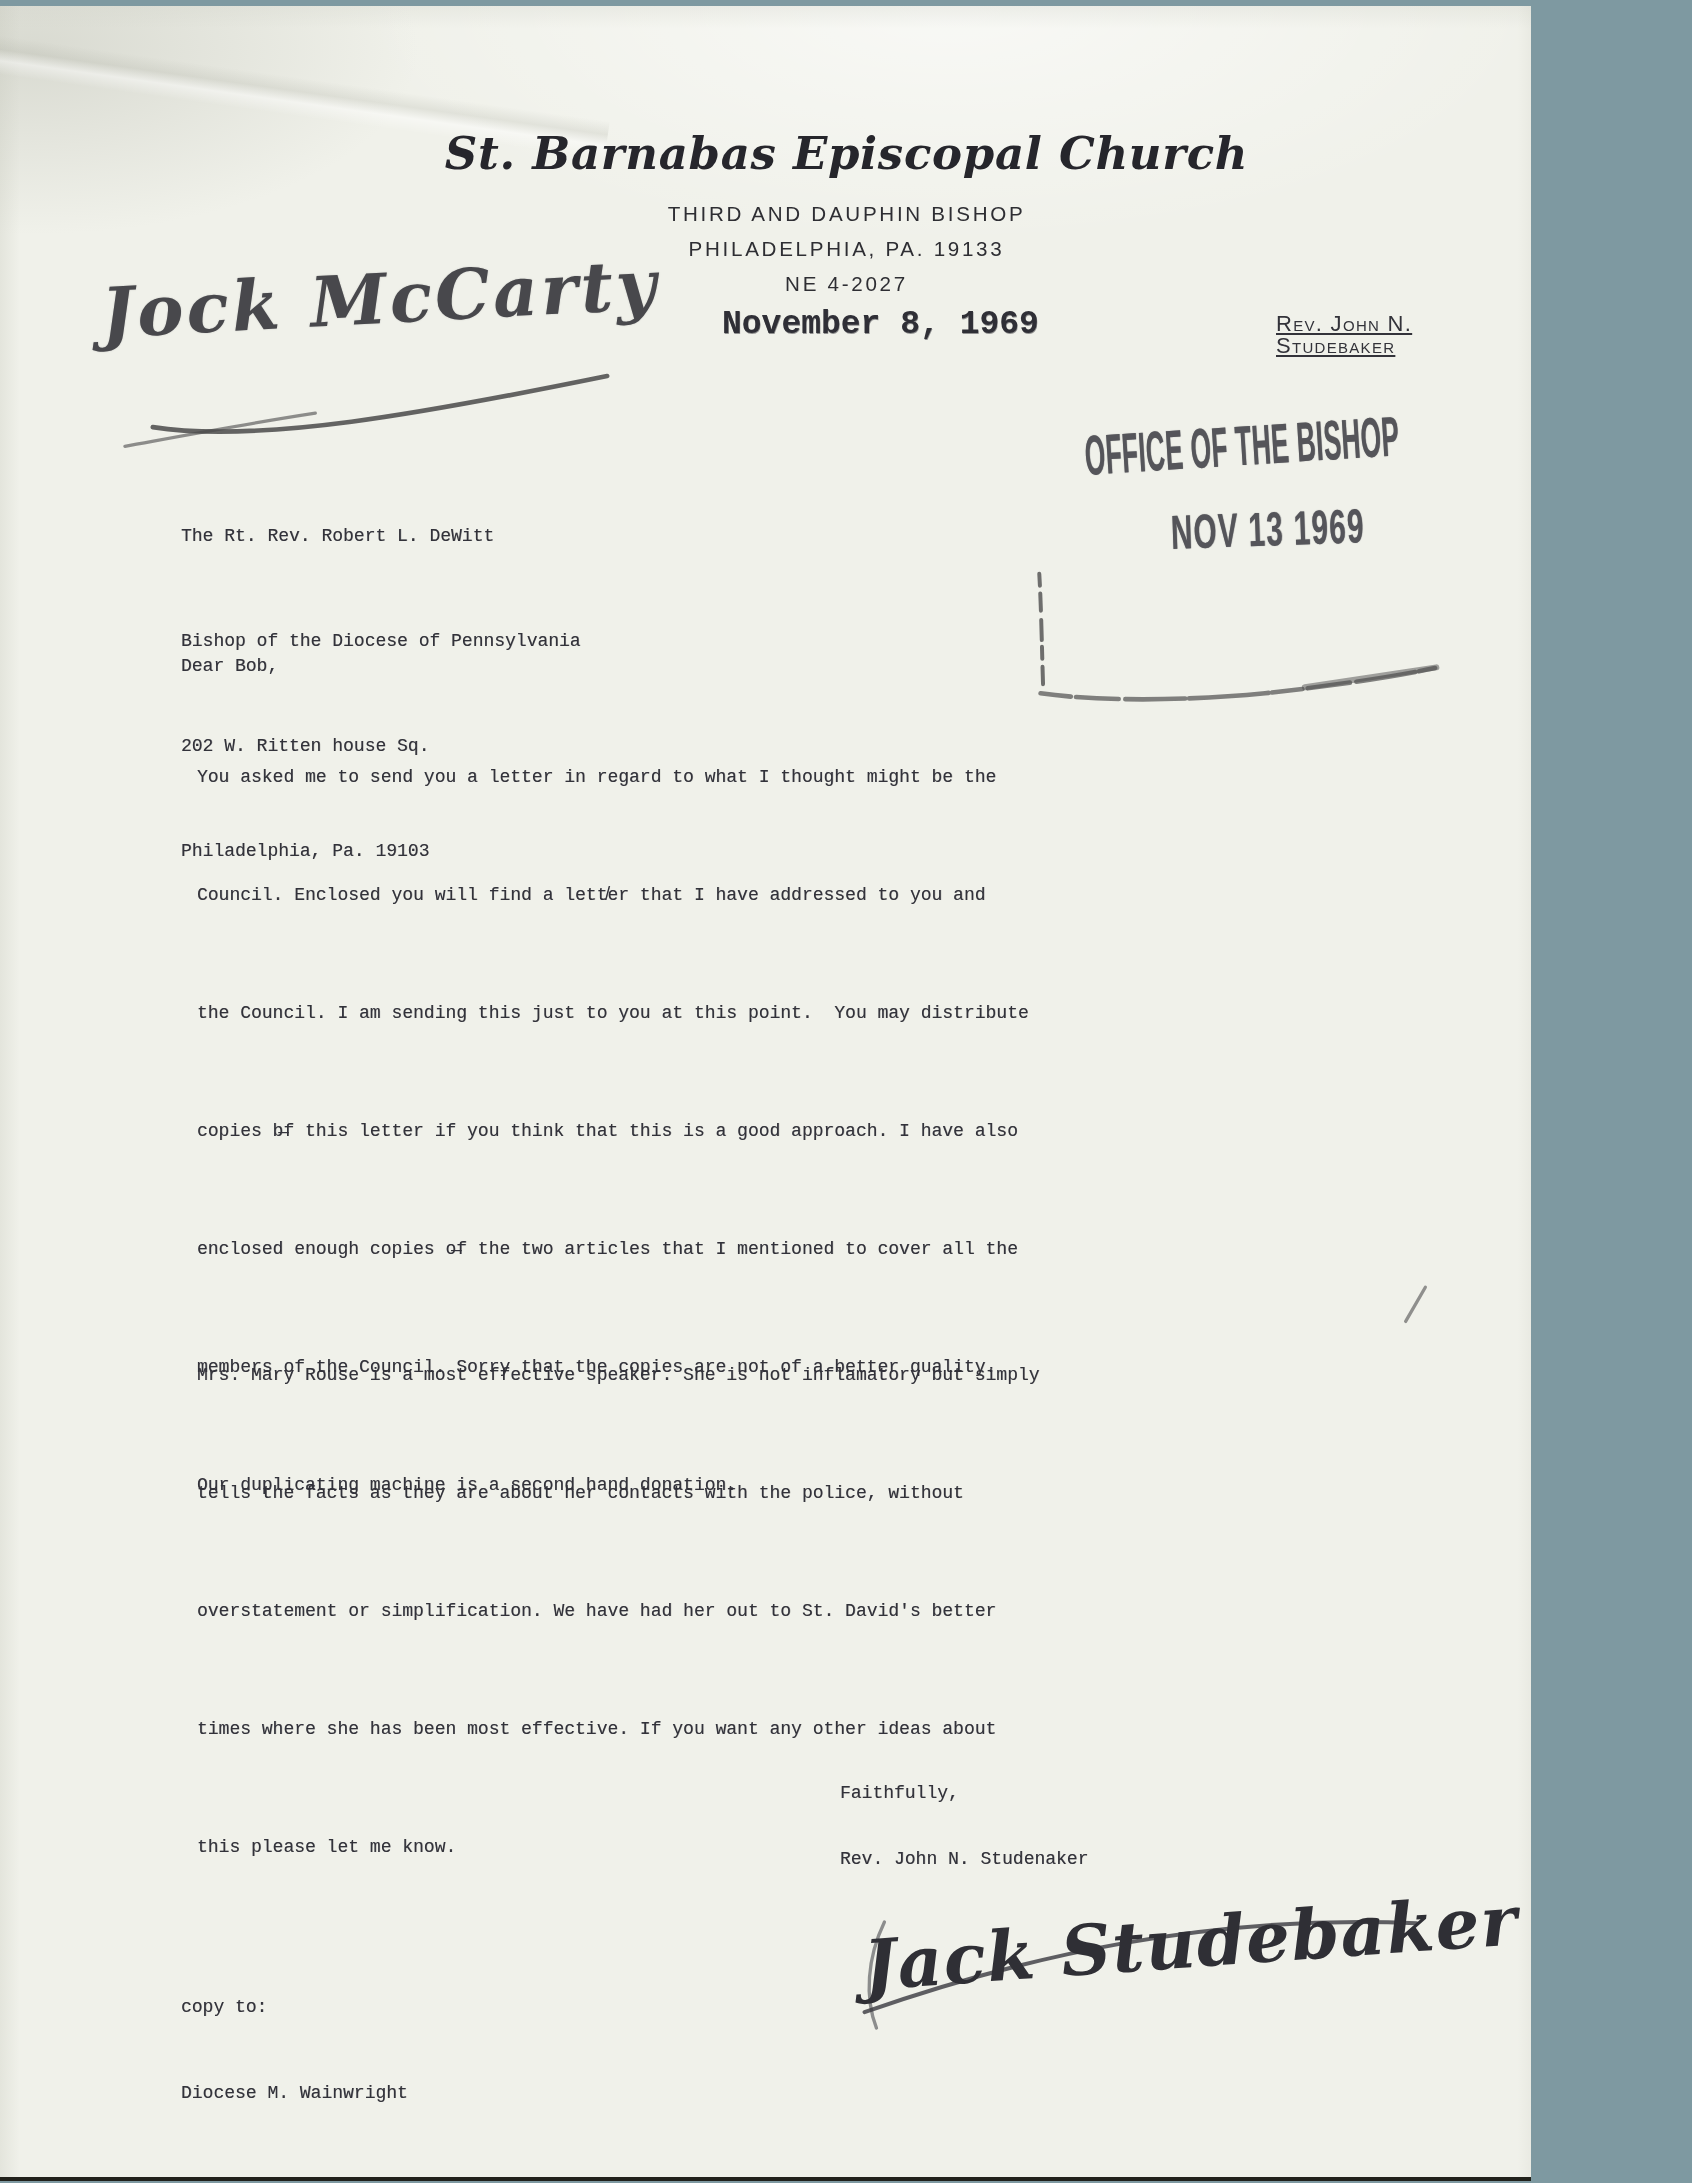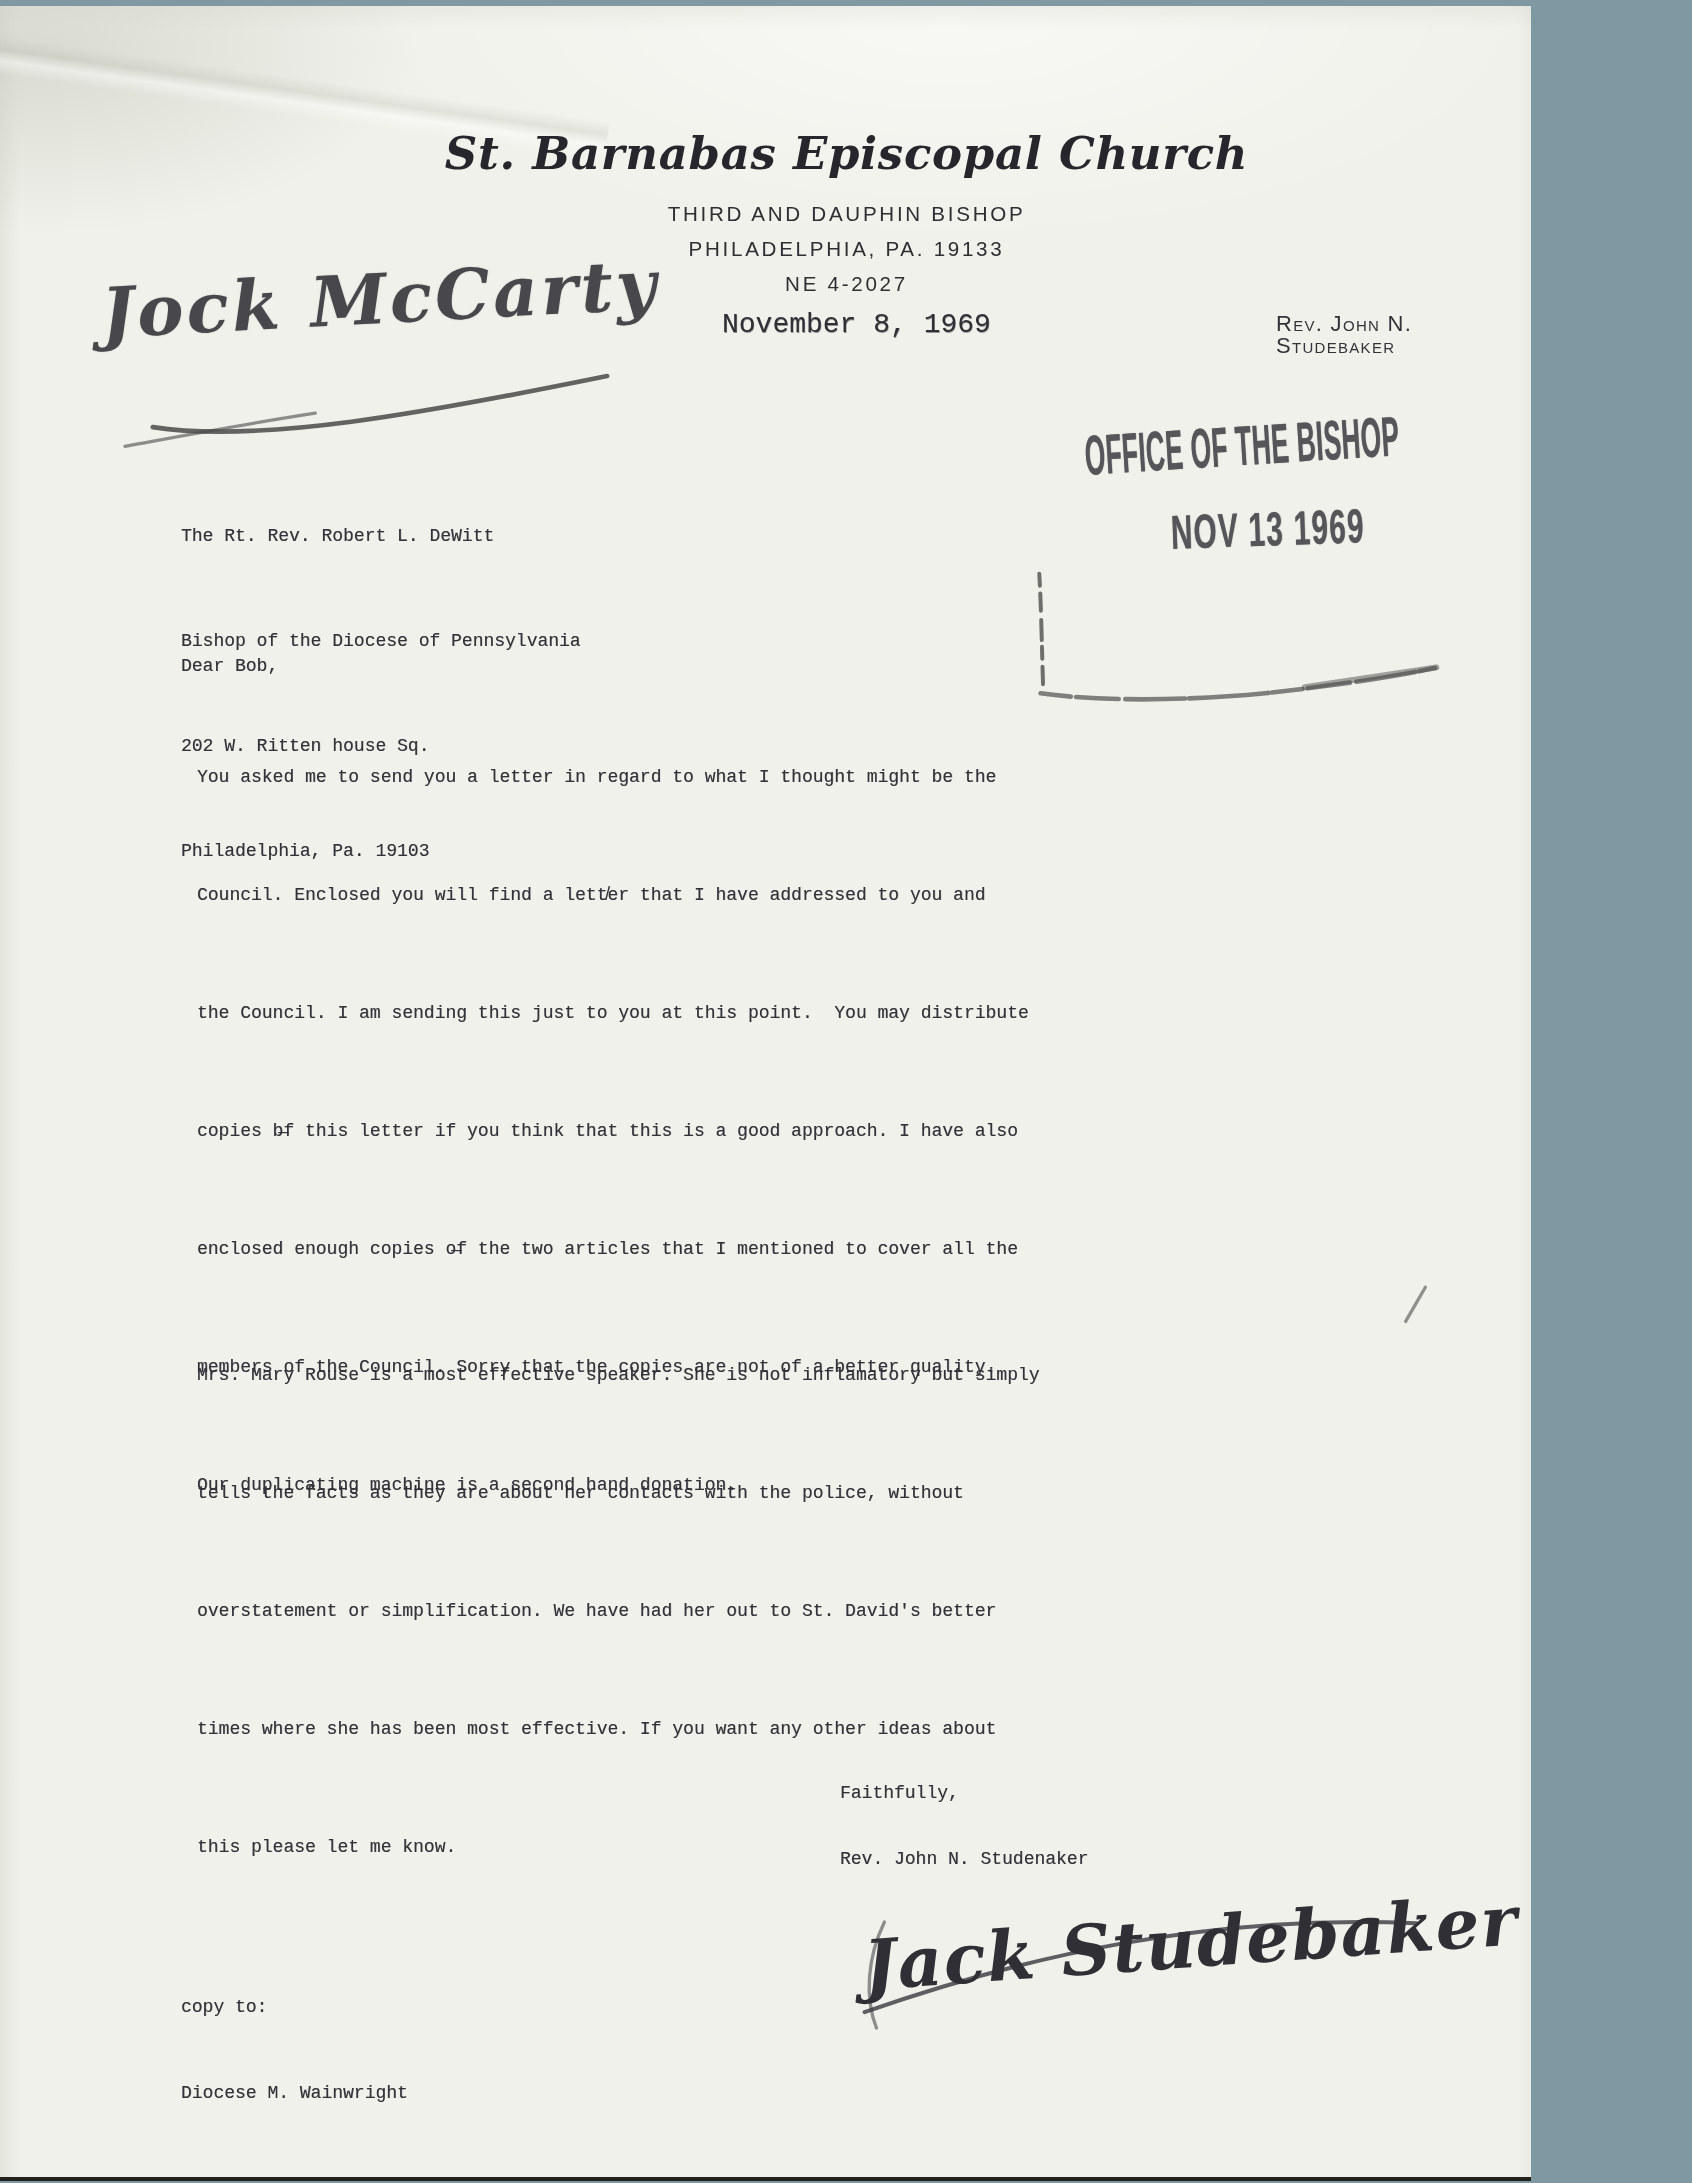--- a/index.html
+++ b/index.html
@@ -55,25 +55,26 @@
     font-family: "Liberation Sans", sans-serif;
     font-size: 20.6px; letter-spacing: 2.7px; color: #2e2e33;
     line-height: 20.6px;
   }
   .lh-rector {
     position: absolute; left: 1276px; top: 307px;
     font-family: "Liberation Sans", sans-serif;
     font-variant: small-caps;
     font-size: 22px; letter-spacing: 1.3px; color: #33333a;
     line-height: 22px;
+    text-decoration: underline;
   }
   .date-line {
     position: absolute; left: 722px; top: 305px;
     font-family: "Liberation Mono", "DejaVu Sans Mono", monospace;
-    font-weight: normal; font-size: 28px; color: #2f2f36;
+    font-weight: bold; font-size: 33px; color: #2f2f36;
     line-height: 28px;
     text-shadow: 0.5px 0.5px 0.5px rgba(47,47,54,.5);
   }
   
   .hand-note {
     position: absolute; left: 101px; top: 258px;
     font-family: "DejaVu Serif", serif;
     font-style: italic; font-weight: bold;
     font-size: 69px; letter-spacing: 3.3px;
     color: #48484c;

